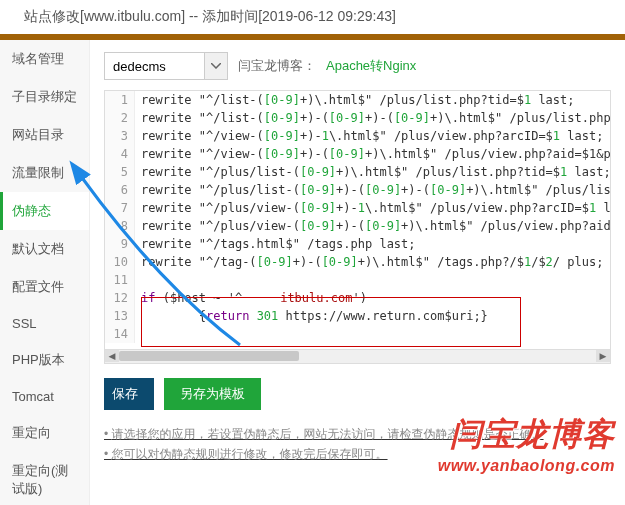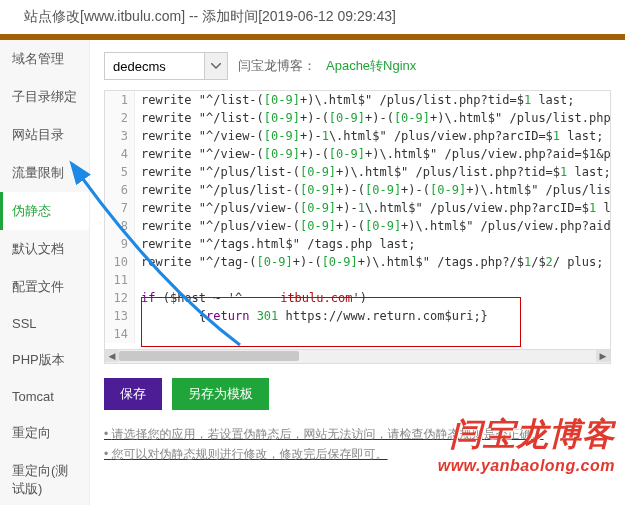--- a/index.html
+++ b/index.html
@@ -25,21 +25,21 @@
 .num { color: #20a53a; }
 .str { color: #a11; margin-left: 38px; }
 .highlight-box { position: absolute; border: 1px solid #c00; left: 36px; top: 206px; width: 380px; height: 50px; pointer-events: none; }
 .scrollbar-h { height: 14px; background: #f0f0f0; border: 1px solid #ddd; border-top: none; position: relative; }
 .scroll-thumb { position: absolute; left: 14px; top: 1px; height: 10px; width: 180px; background: #c8c8c8; border-radius: 2px; }
 .scroll-arrow { position: absolute; top: 0; width: 14px; height: 12px; background: #e0e0e0; display: flex; align-items: center; justify-content: center; font-size: 9px; color: #666; }
 .scroll-arrow.left { left: 0; }
 .scroll-arrow.right { right: 0; }
 .buttons { margin-top: 14px; display: flex; gap: 10px; }
 .btn { padding: 7px 16px; border: none; color: #fff; font-size: 13px; cursor: pointer; }
-.btn-primary { background: #4c1d95; }
+.btn-primary { background: #0c4a6e; padding-left: 8px; }
 .btn-secondary { background: #20a53a; }
 .tips { margin-top: 14px; list-style: none; text-decoration: underline; }
 .tips li { font-size: 12px; color: #888; line-height: 20px; }
 .tips li::before { content: "• "; }
 .arrow-svg { position: absolute; left: 60px; top: 145px; pointer-events: none; z-index: 5; }
 .watermark { position: absolute; right: 10px; bottom: 30px; pointer-events: none; z-index: 10; text-align: right; }
 .wm-main { font-size: 32px; font-weight: bold; color: #e03a2f; text-shadow: 1px 1px 0 #fff; letter-spacing: 1px; font-style: italic; }
 .wm-sub { font-size: 16px; font-weight: bold; color: #e03a2f; text-shadow: 1px 1px 0 #fff; font-style: italic; letter-spacing: 0.5px; }
 </style>
 </head>

